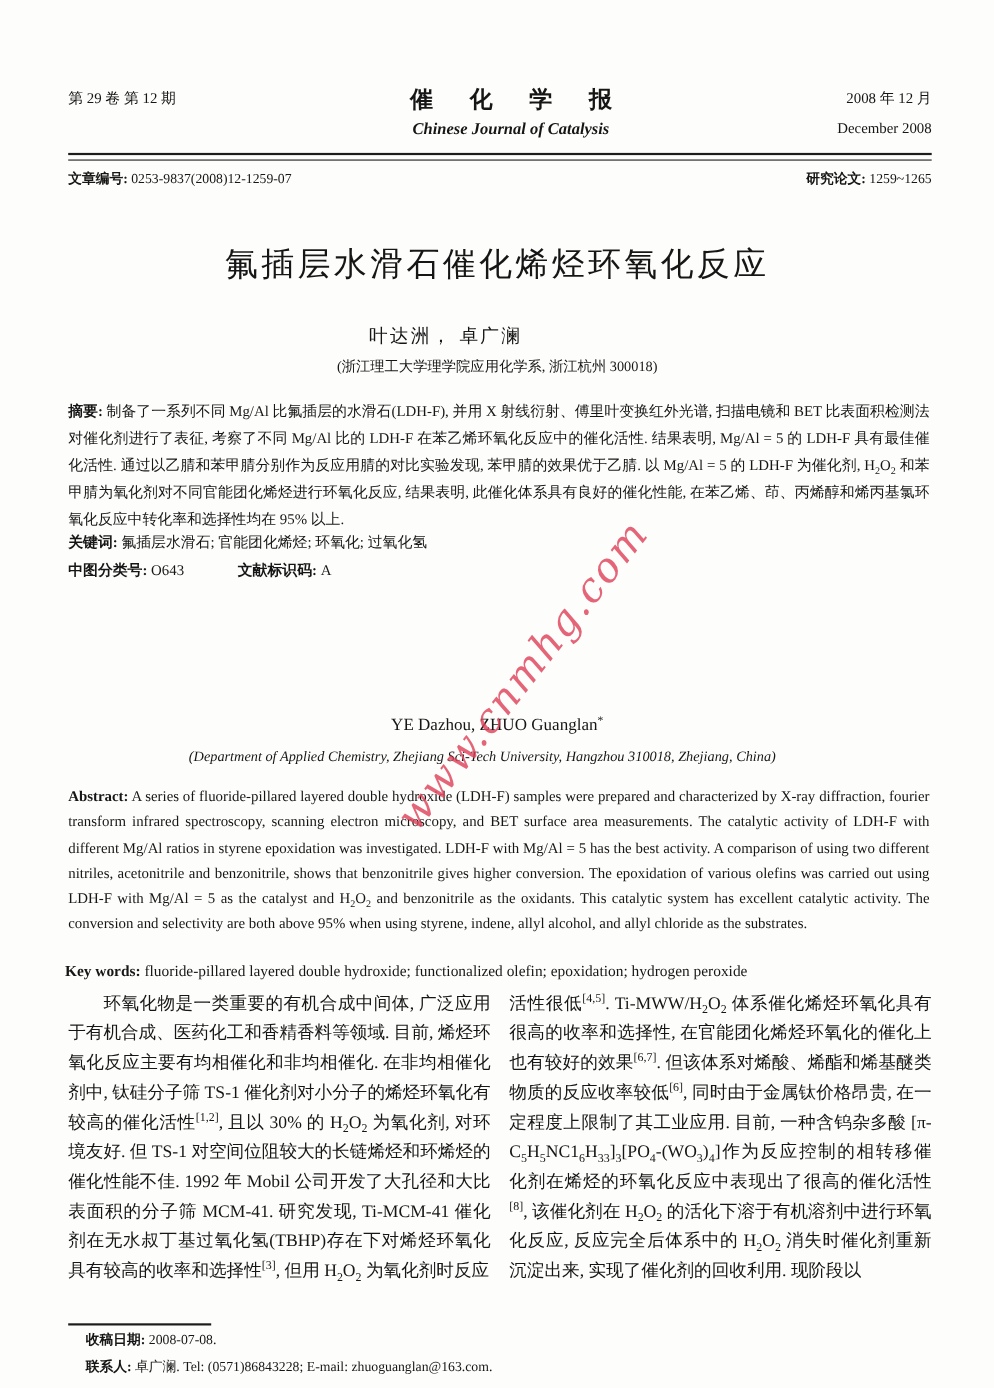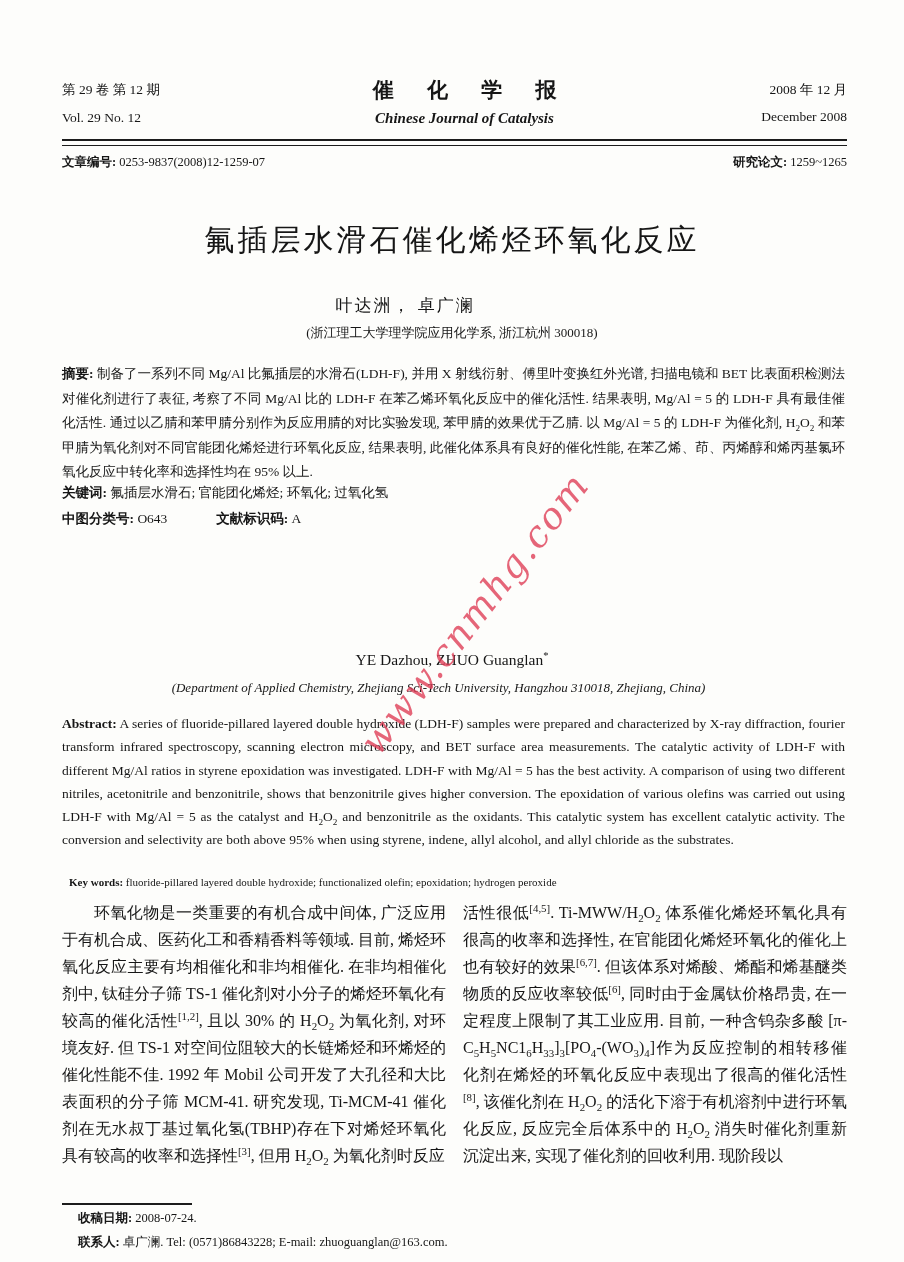--- a/index.html
+++ b/index.html
@@ -27,21 +27,21 @@
   .authors-cn{left:0;width:810px;top:294px;text-align:center;font-size:17px;letter-spacing:2px;}
   .affil-cn{left:0;width:904px;top:324px;text-align:center;font-size:13px;}
   .abstract-cn{left:62px;width:783px;top:362px;font-size:13.5px;line-height:24.5px;text-align:justify;}
   .kw-row{left:62px;width:783px;top:484px;font-size:13.5px;}
   .clc-row{left:62px;width:783px;top:510px;font-size:13.5px;}
   .clc-gap{display:inline-block;width:42px;}
   .title-en{left:0;width:904px;top:566px;text-align:center;font-size:23px;font-weight:bold;line-height:37px;}
   .authors-en{left:0;width:904px;top:651px;text-align:center;font-size:15.5px;}
   .affil-en{left:0;width:877px;top:680px;text-align:center;font-size:13px;font-style:italic;}
   .abstract-en{left:62px;width:783px;top:712px;font-size:13.5px;line-height:23.3px;text-align:justify;}
-  .kw-en-row{left:69px;width:783px;top:876px;font-size:11px;}
+  .kw-en-row{left:59px;width:783px;top:876px;font-size:14px;}
   .body-cols{left:62px;right:57px;top:899px;display:flex;gap:17px;}
   .col{width:384px;font-size:16px;line-height:27px;text-align:justify;}
   .col-left p{text-indent:2em;margin:0;}
   .col-right p{margin:0;}
   .foot-rule{left:62px;top:1203px;width:130px;border-top:2px solid #1c1c1c;}
   .foot-line1{left:78px;right:57px;top:1210px;font-size:12.5px;}
   .foot-line2{left:78px;right:57px;top:1234px;font-size:12.5px;}
   .watermark{
     left:300px;top:592px;width:350px;
     text-align:center;
@@ -56,21 +56,20 @@
   }
 </style>
 </head>
 <body>
 
 <div class="page">
 
   <div class="abs jheader">
     <div class="jh-left">
       <div>第 29 卷 第 12 期</div>
-      <div>Vol. 29 No. 12</div>
     </div>
     <div class="jh-center">
       <div class="journal-cn">催 化 学 报</div>
       <div class="journal-en">Chinese Journal of Catalysis</div>
     </div>
     <div class="jh-right">
       <div>2008 年 12 月</div>
       <div>December 2008</div>
     </div>
   </div>
@@ -130,21 +129,21 @@
       <p>环氧化物是一类重要的有机合成中间体, 广泛应用于有机合成、医药化工和香精香料等领域. 目前, 烯烃环氧化反应主要有均相催化和非均相催化. 在非均相催化剂中, 钛硅分子筛 TS-1 催化剂对小分子的烯烃环氧化有较高的催化活性<sup>[1,2]</sup>, 且以 30% 的 H<sub>2</sub>O<sub>2</sub> 为氧化剂, 对环境友好. 但 TS-1 对空间位阻较大的长链烯烃和环烯烃的催化性能不佳. 1992 年 Mobil 公司开发了大孔径和大比表面积的分子筛 MCM-41. 研究发现, Ti-MCM-41 催化剂在无水叔丁基过氧化氢(TBHP)存在下对烯烃环氧化具有较高的收率和选择性<sup>[3]</sup>, 但用 H<sub>2</sub>O<sub>2</sub> 为氧化剂时反应</p>
     </div>
     <div class="col col-right">
       <p>活性很低<sup>[4,5]</sup>. Ti-MWW/H<sub>2</sub>O<sub>2</sub> 体系催化烯烃环氧化具有很高的收率和选择性, 在官能团化烯烃环氧化的催化上也有较好的效果<sup>[6,7]</sup>. 但该体系对烯酸、烯酯和烯基醚类物质的反应收率较低<sup>[6]</sup>, 同时由于金属钛价格昂贵, 在一定程度上限制了其工业应用. 目前, 一种含钨杂多酸 [π-C<sub>5</sub>H<sub>5</sub>NC1<sub>6</sub>H<sub>33</sub>]<sub>3</sub>[PO<sub>4</sub>-(WO<sub>3</sub>)<sub>4</sub>]作为反应控制的相转移催化剂在烯烃的环氧化反应中表现出了很高的催化活性<sup>[8]</sup>, 该催化剂在 H<sub>2</sub>O<sub>2</sub> 的活化下溶于有机溶剂中进行环氧化反应, 反应完全后体系中的 H<sub>2</sub>O<sub>2</sub> 消失时催化剂重新沉淀出来, 实现了催化剂的回收利用. 现阶段以</p>
     </div>
   </div>
 
   <div class="abs foot-rule"></div>
   <div class="abs foot-line1">
     <span class="lbl">收稿日期:</span>
-    <span>2008-07-24.</span>
+    <span>2008-07-08.</span>
   </div>
   <div class="abs foot-line2">
     <span class="lbl">联系人:</span>
     <span>卓广澜. Tel: (0571)86843228; E-mail: zhuoguanglan@163.com.</span>
   </div>
 
   <div class="abs watermark">www.cnmhg.com</div>
 
 </div>
 

